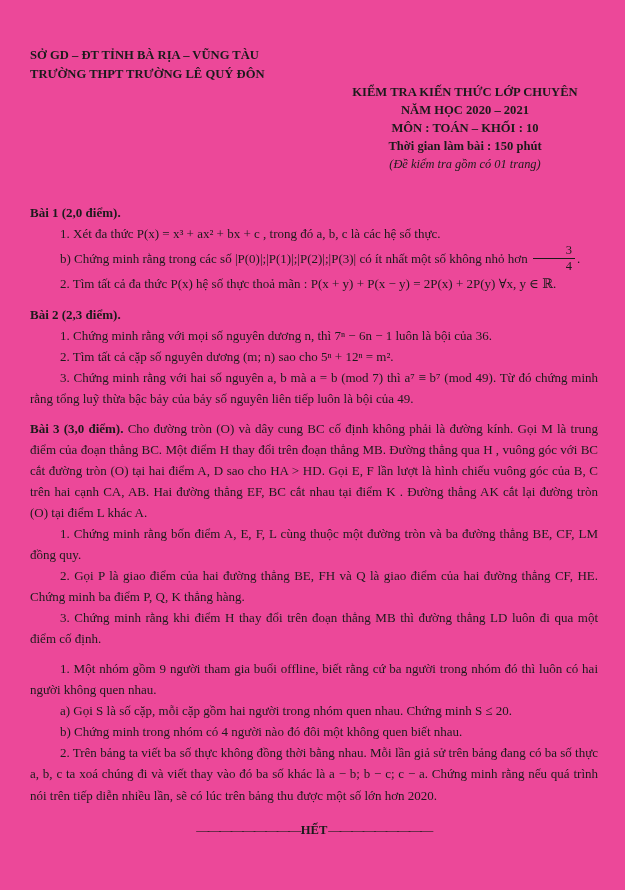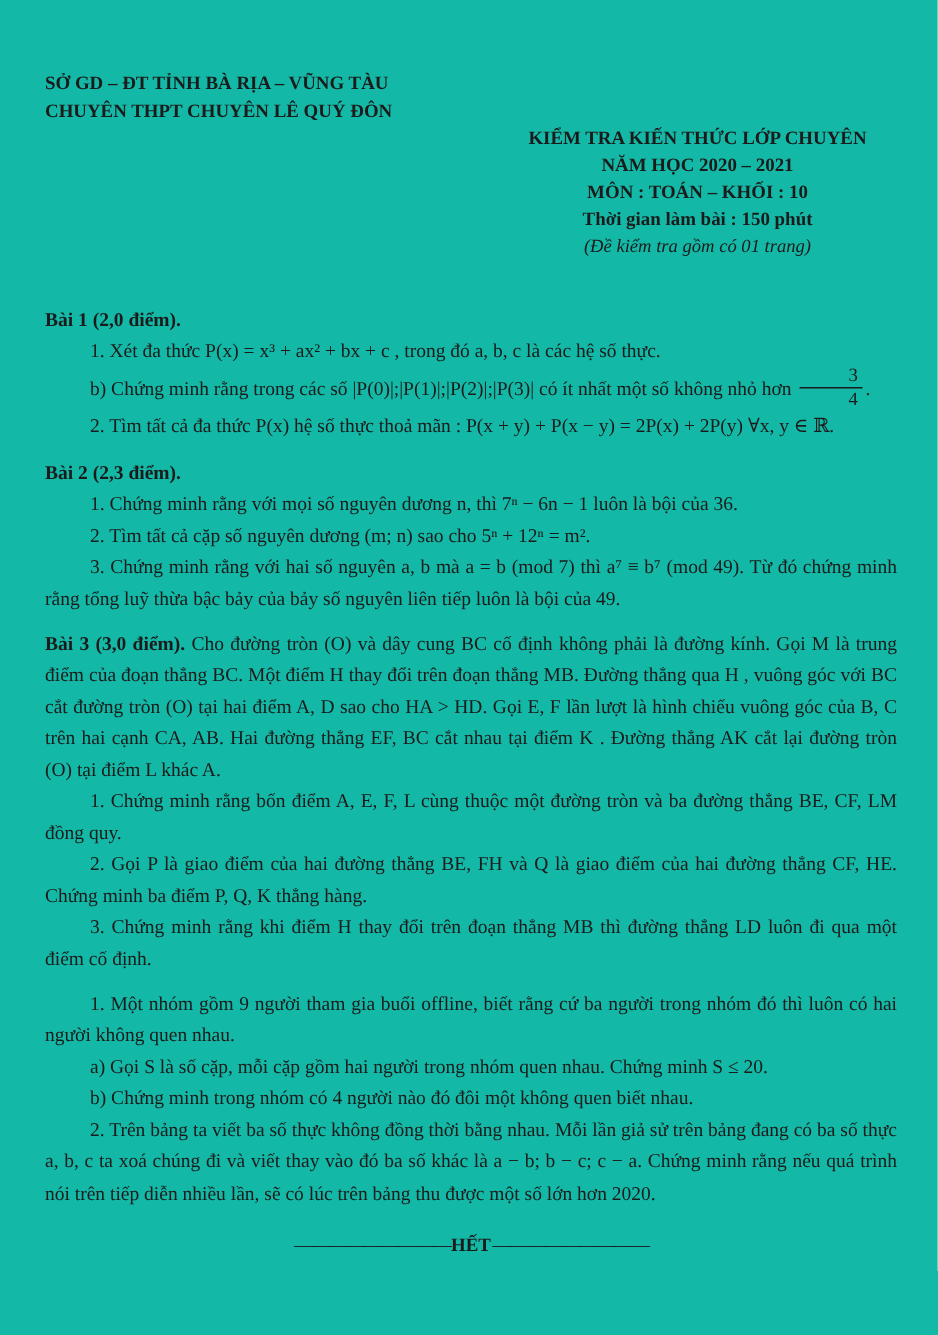--- a/index.html
+++ b/index.html
@@ -1,19 +1,19 @@
 <!DOCTYPE html>
 <html lang="vi"><head>
 <meta charset="utf-8">
 <style>
   html,body { margin:0; padding:0; }
   body { background:#ffffff; }
   .page {
     width:625px; height:890px;
-    background:#14b8a6;
+    background:#ec4899;
     color:#1b1b1b;
     font-family:"Liberation Serif","DejaVu Serif",serif;
     font-size:13px;
     box-sizing:border-box;
     padding:44px 27px 16px 30px;
     overflow:hidden;
   }
   .header { display:flex; align-items:flex-start; }
   .header-left { width:302px; font-weight:bold; font-size:12.6px; line-height:1.5; padding-top:2px; }
   .header-right { flex:1; text-align:center; font-size:12.6px; line-height:1.42;margin-top:40px; }
@@ -37,21 +37,21 @@
   .het { padding:0 1px; font-weight:bold; font-size:12.6px;margin-top:22px; }
 </style>
 </head>
 <body>
 
 <div class="page">
 
   <header class="header">
     <div class="header-left">
       <div>SỞ GD – ĐT TỈNH BÀ RỊA – VŨNG TÀU</div>
-      <div>CHUYÊN THPT CHUYÊN LÊ QUÝ ĐÔN</div>
+      <div>TRƯỜNG THPT TRƯỜNG LÊ QUÝ ĐÔN</div>
     </div>
     <div class="header-right">
       <div class="b">KIỂM TRA KIẾN THỨC LỚP CHUYÊN</div>
       <div class="b">NĂM HỌC 2020 – 2021</div>
       <div class="b">MÔN : TOÁN – KHỐI : 10</div>
       <div class="b">Thời gian làm bài : 150 phút</div>
       <div class="i">(Đề kiểm tra gồm có 01 trang)</div>
     </div>
   </header>
 

